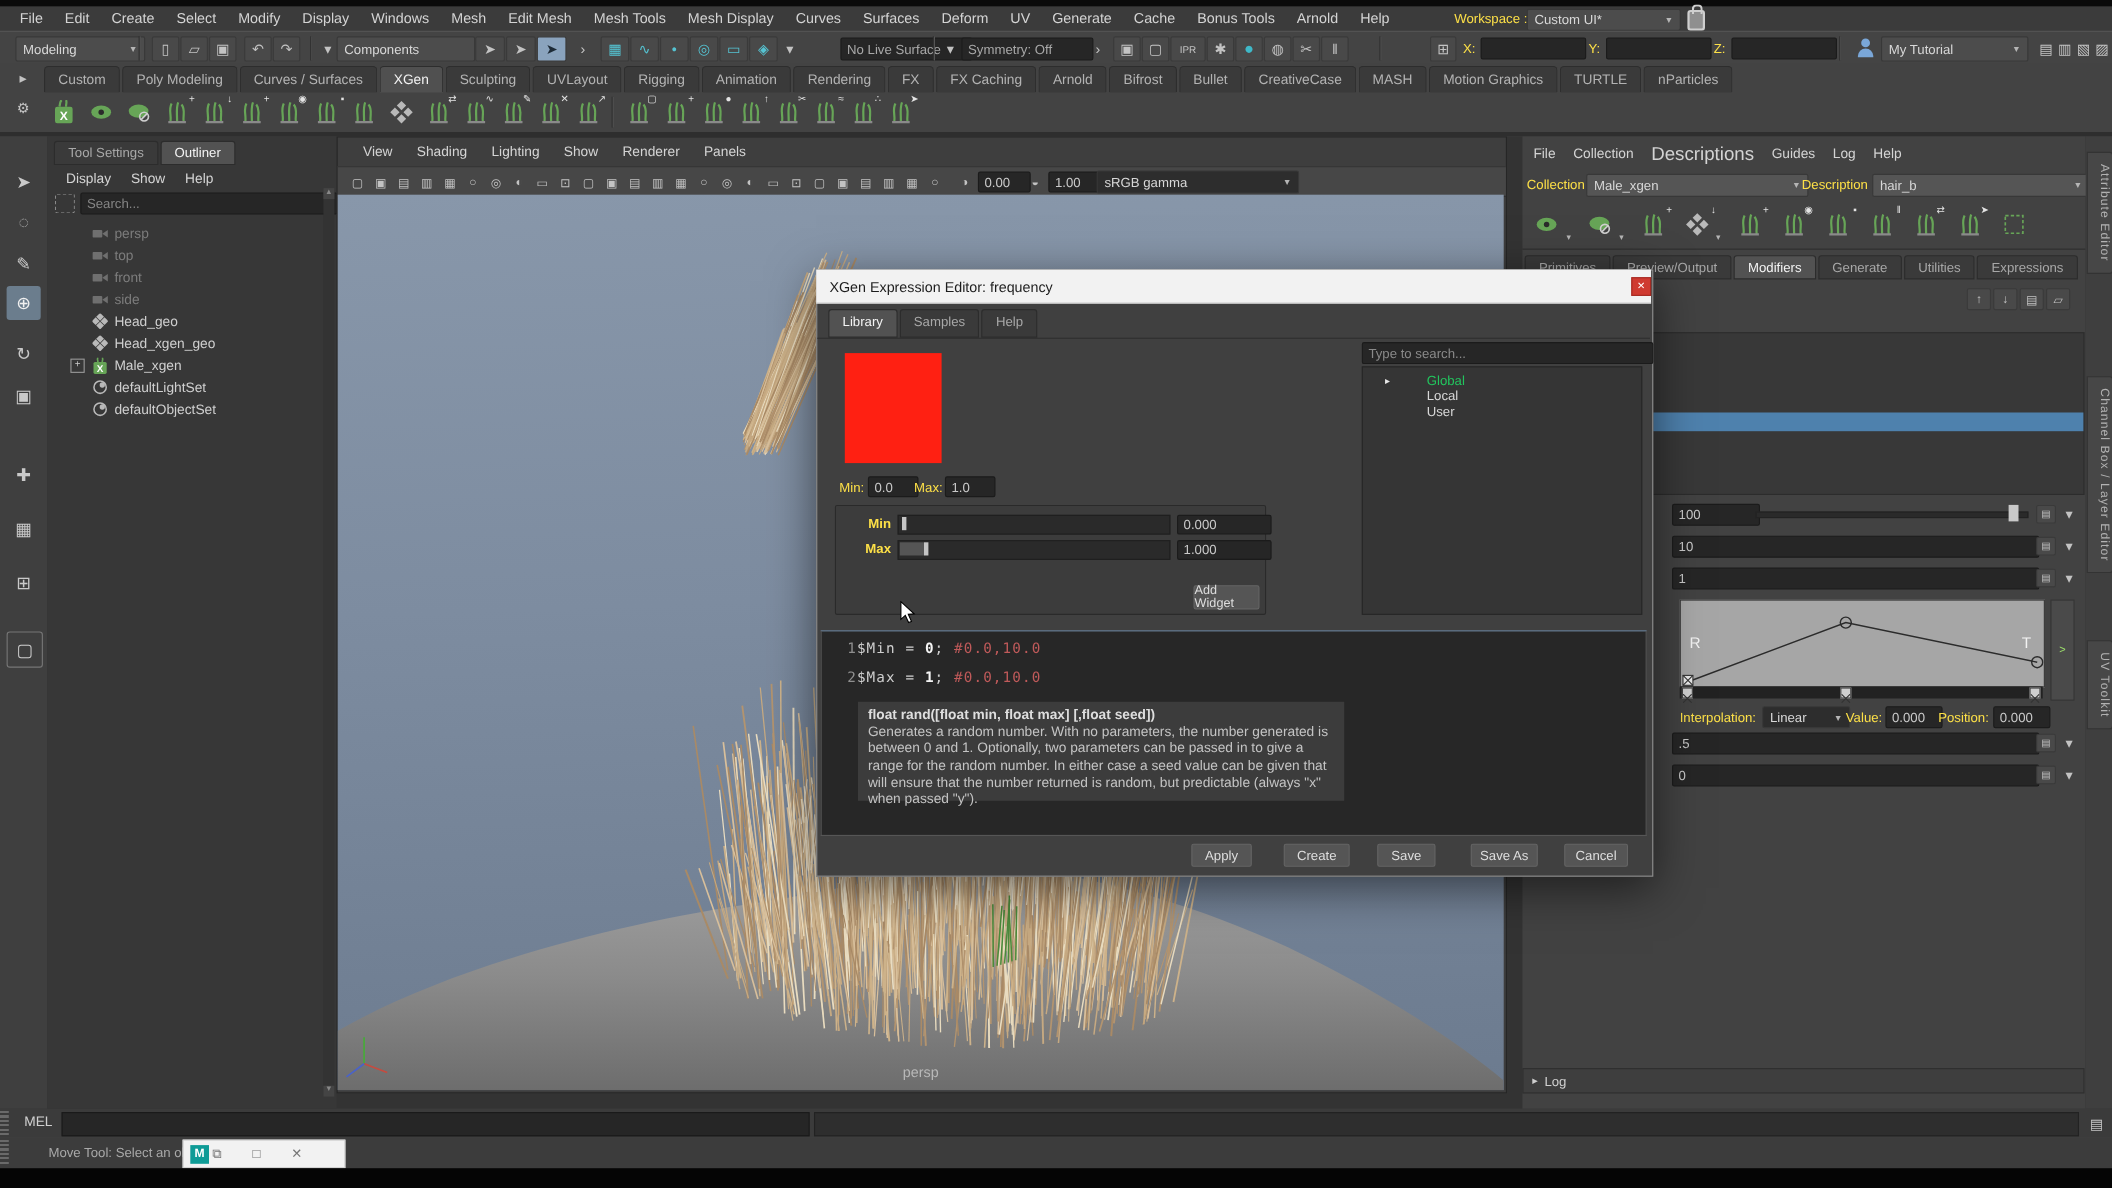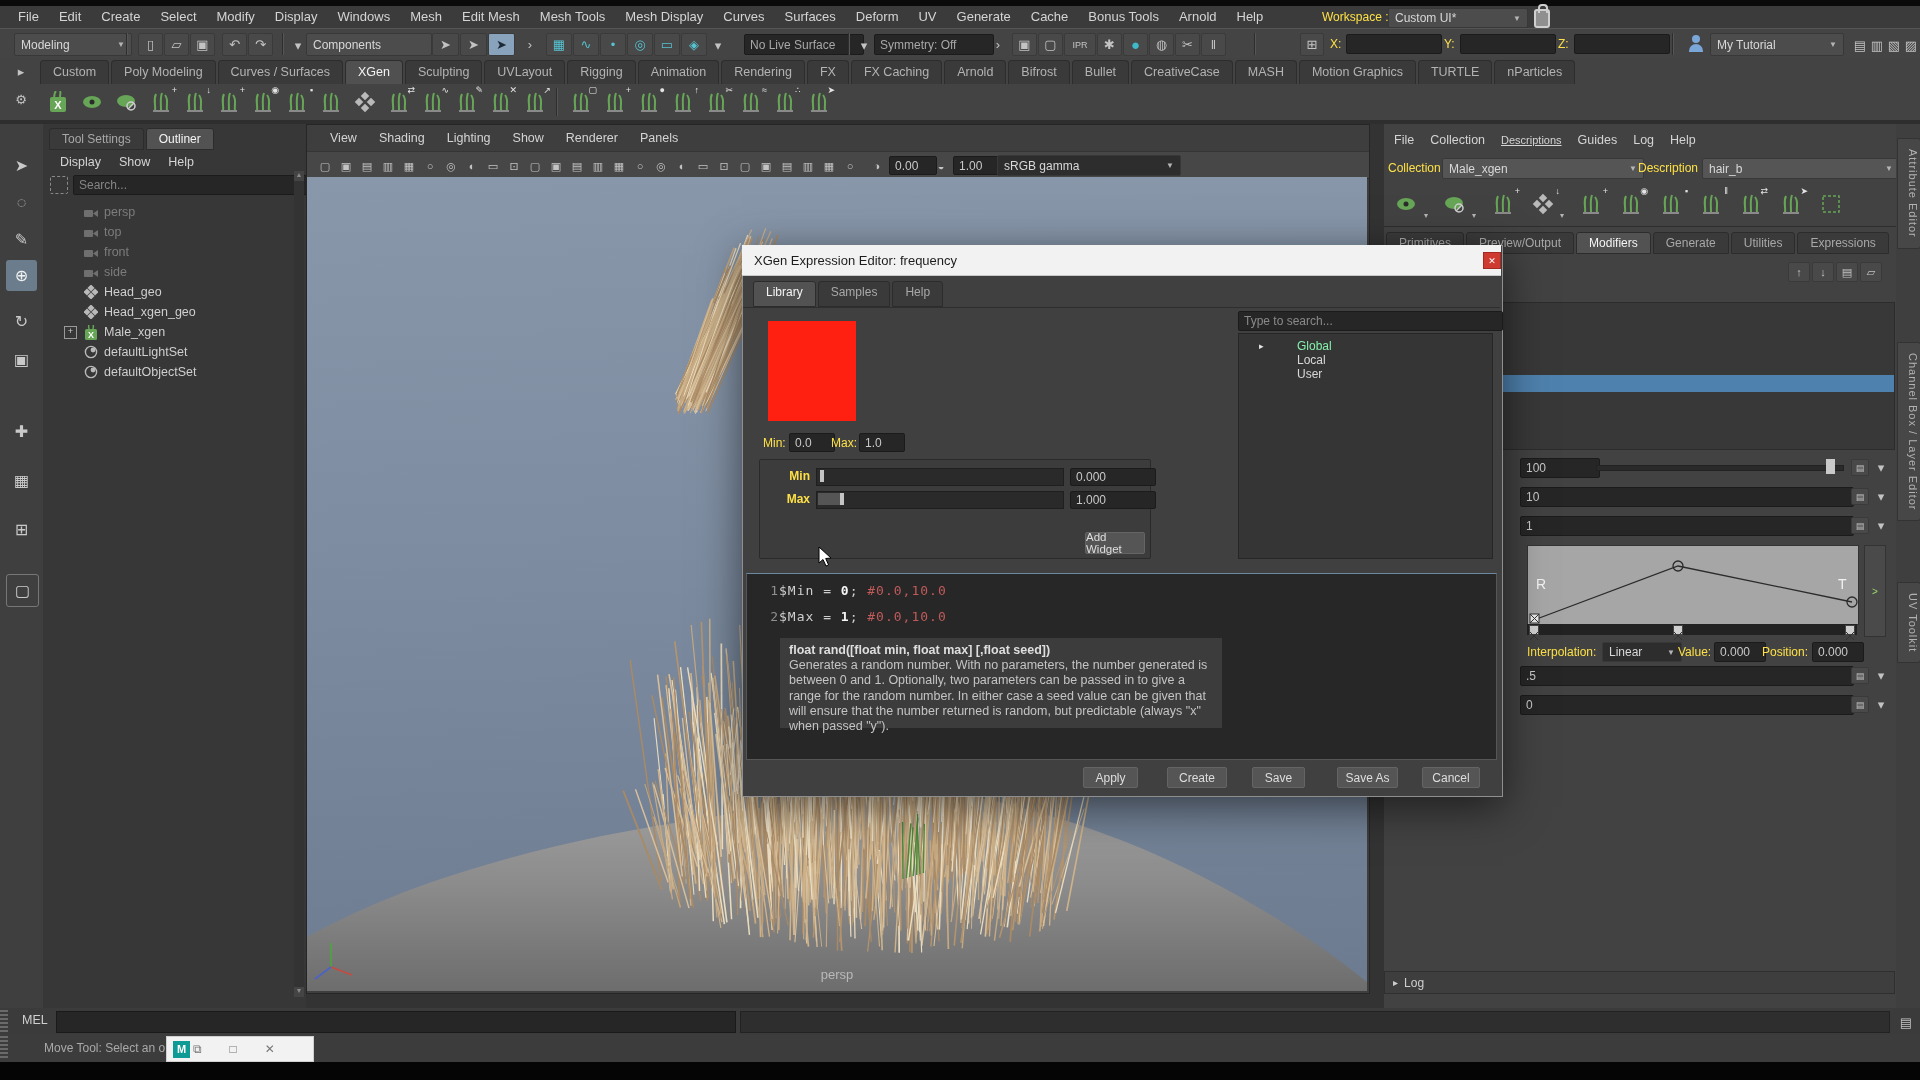--- a/index.html
+++ b/index.html
@@ -97,21 +97,21 @@
       <div class="ic" style="position: absolute; left: 460px; top: 4px; width: 25px; height: 21px;">➤</div>
       <div class="ic" style="position: absolute; left: 488px; top: 4px; width: 25px; height: 21px; background: rgb(138, 163, 189); color: rgb(29, 42, 54);">➤</div>
       <div class="ic flat" style="position: absolute; left: 524px; top: 4px; width: 10px; height: 21px;">›</div>
       <div class="ic cyan" style="position: absolute; left: 546px; top: 4px; width: 24px; height: 21px;">▦</div>
       <div class="ic cyan" style="position: absolute; left: 573px; top: 4px; width: 24px; height: 21px;">∿</div>
       <div class="ic cyan" style="position: absolute; left: 600px; top: 4px; width: 24px; height: 21px;">•</div>
       <div class="ic cyan" style="position: absolute; left: 627px; top: 4px; width: 24px; height: 21px;">◎</div>
       <div class="ic cyan" style="position: absolute; left: 654px; top: 4px; width: 24px; height: 21px;">▭</div>
       <div class="ic cyan" style="position: absolute; left: 681px; top: 4px; width: 24px; height: 21px;">◈</div>
       <div class="ic flat" style="position: absolute; left: 712px; top: 9px; width: 10px; height: 12px;">▾</div>
-      <div class="fld" style="position: absolute; left: 744px; top: 5px; width: 108px; height: 19px;">
+      <div class="fld" style="position: absolute; left: 764px; top: 5px; width: 108px; height: 19px;">
         <span style="color: rgb(168, 168, 168);">No Live Surface</span>
       </div>
       <div class="vsep" style="position: absolute; left: 848px; top: 4px; width: 1px; height: 22px;"></div>
       <div class="ic flat" style="position: absolute; left: 858px; top: 9px; width: 10px; height: 12px;">▾</div>
       <div class="fld" style="position: absolute; left: 874px; top: 5px; width: 108px; height: 19px;">
         <span style="color: rgb(168, 168, 168);">Symmetry: Off</span>
       </div>
       <div class="ic flat" style="position: absolute; left: 992px; top: 4px; width: 10px; height: 21px;">›</div>
       <div class="ic" style="position: absolute; left: 1012px; top: 4px; width: 23px; height: 21px;">▣</div>
       <div class="ic" style="position: absolute; left: 1038px; top: 4px; width: 23px; height: 21px;">▢</div>
@@ -1415,21 +1415,21 @@
               <line x1="24" y1="790" x2="8" y2="802" stroke="#4a63c8" stroke-width="1.6"></line>
             </g>
           </svg>
           <div style="position: absolute; left: 500px; top: 790px; width: 60px; height: 16px; text-align: center; color: rgb(185, 185, 185); font-size: 13px;">persp</div>
         </div>
       </div>
       <div style="position: absolute; left: 1384px; top: 0px; width: 512px; height: 884px; background: rgb(66, 66, 66);">
         <div style="position: absolute; left: 2px; top: 8px; width: 500px; height: 18px; display: flex;">
           <div class="mi" style="padding: 0px 8px; font-size: 12.5px; line-height: 16px;">File</div>
           <div class="mi" style="padding: 0px 8px; font-size: 12.5px; line-height: 16px;">Collection</div>
-          <div class="mi" style="padding: 0px 8px; font-size: 11px; line-height: 16px; text-decoration: underline;">Descriptions</div>
+          <div class="mi" style="padding: 0px 8px; font-size: 17px; line-height: 16px;">Descriptions</div>
           <div class="mi" style="padding: 0px 8px; font-size: 12.5px; line-height: 16px;">Guides</div>
           <div class="mi" style="padding: 0px 8px; font-size: 12.5px; line-height: 16px;">Log</div>
           <div class="mi" style="padding: 0px 8px; font-size: 12.5px; line-height: 16px;">Help</div>
         </div>
         <div class="lbl" style="position: absolute; left: 4px; top: 37px;">Collection</div>
         <div class="dd" style="position: absolute; left: 58px; top: 34px; width: 188px; height: 19px; background: rgb(85, 85, 85);">
           <span>Male_xgen</span>
           <span class="cv">▼</span>
         </div>
         <div class="lbl" style="position: absolute; left: 254px; top: 37px;">Description</div>
@@ -1663,21 +1663,21 @@
           <span>1.000</span>
         </div>
         <div class="btn" style="position: absolute; left: 325px; top: 72px; width: 58px; height: 20px; font-size: 11.5px;">Add Widget</div>
       </div>
       <div class="fld" style="position: absolute; left: 495px; top: 65px; width: 253px; height: 18px;">
         <span style="color: rgb(138, 138, 138);">Type to search...</span>
       </div>
       <div style="position: absolute; left: 495px; top: 87px; width: 253px; height: 224px; background: rgb(53, 53, 53); border: 1px solid rgb(38, 38, 38);">
         <div style="position: absolute; left: 0px; top: 5px; width: 251px; height: 14px;">
           <div style="position: absolute; left: 20px; top: 2px; width: 8px; height: 10px; color: rgb(232, 232, 232); font-size: 9px;">▸</div>
-          <div style="position: absolute; left: 58px; top: 0px; font-size: 12px; color: #86efac;">Global</div>
+          <div style="position: absolute; left: 58px; top: 0px; font-size: 12px; color: #22c55e;">Global</div>
         </div>
         <div style="position: absolute; left: 0px; top: 19px; width: 251px; height: 14px;">
           <div style="position: absolute; left: 58px; top: 0px; font-size: 12px; color: rgb(216, 216, 216);">Local</div>
         </div>
         <div style="position: absolute; left: 0px; top: 33px; width: 251px; height: 14px;">
           <div style="position: absolute; left: 58px; top: 0px; font-size: 12px; color: rgb(216, 216, 216);">User</div>
         </div>
       </div>
       <div style="position: absolute; left: 3px; top: 327px; width: 749px; height: 185px; background: rgb(39, 39, 39); border-width: 1px; border-style: solid; border-color: rgb(110, 135, 160) rgb(86, 86, 86) rgb(86, 86, 86); border-image: initial;">
         <div class="code" style="position: absolute; left: 0px; top: 9px; width: 740px; height: 15px;"><span style="display: inline-block; width: 32px; text-align: right; color: rgb(143, 143, 143);">1 </span><span class="t-var">$Min</span><span class="t-op"> = </span><span class="t-num">0</span><span class="t-op">; </span><span class="t-comment">#0.0,10.0</span></div>

